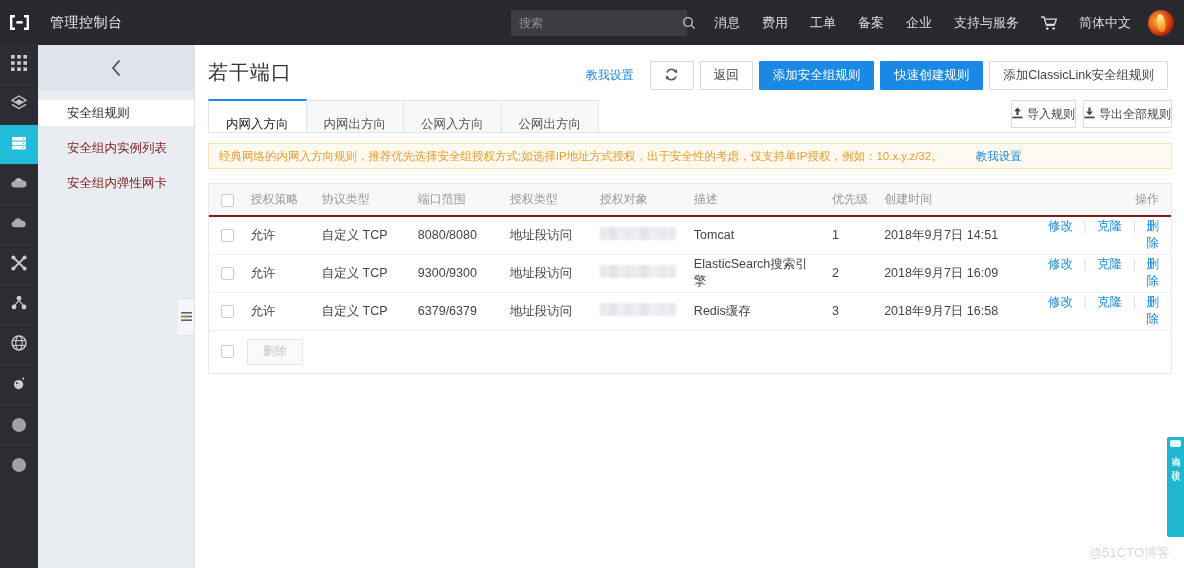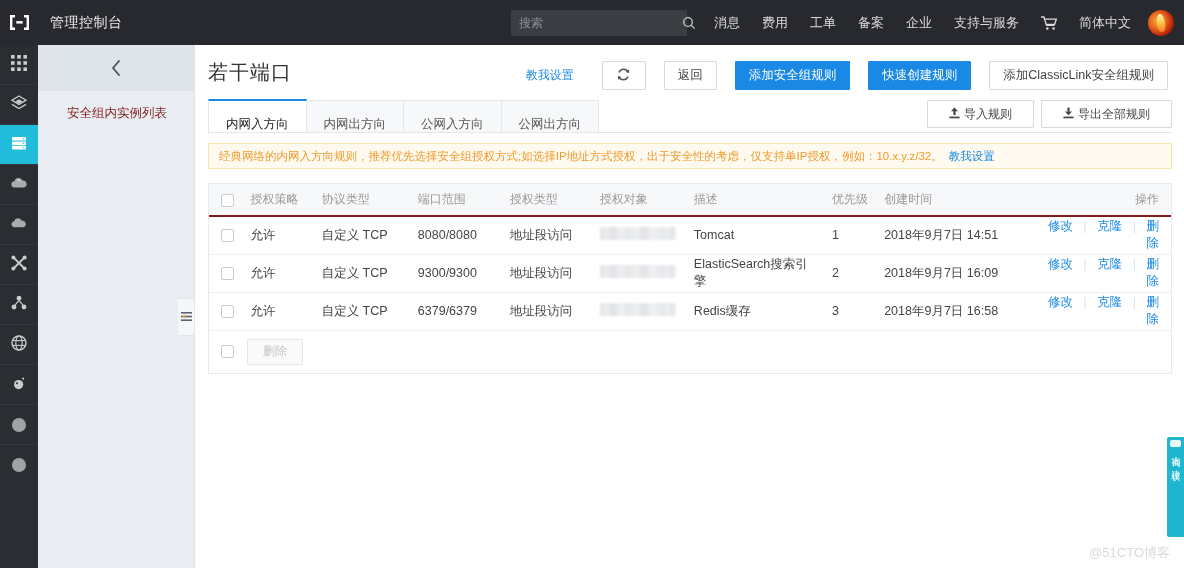--- a/index.html
+++ b/index.html
@@ -132,21 +132,21 @@
     display: flex; align-items: center;
   }
   .link-teach {
     color: #1989e5; font-size: 12px; cursor: pointer; margin-right: 10px;
     white-space: nowrap;
   }
   .btn {
     height: 29px; min-width: 44px; padding: 0 13px;
     font-size: 12.5px; border: 1px solid #d9d9d9; background: #fff;
     color: #444; cursor: pointer; display: flex; align-items: center;
-    justify-content: center; margin-left: 18px; white-space: nowrap;
+    justify-content: center; margin-left: 6px; white-space: nowrap;
     font-family: "Liberation Sans", sans-serif; border-radius: 1px;
   }
   .btn.primary {
     background: #1989e5; border-color: #1989e5; color: #fff;
   }
   .btn.icon-only { padding: 0; width: 32px; }
 
   .tabs-row {
     position: relative; height: 33px; margin: 0 12px;
     border-bottom: 1px solid #e4e7ea;
@@ -160,32 +160,32 @@
   }
   .tab.active {
     background: #fff; color: #222;
     border-top: 2px solid #1989e5; height: 33px; line-height: 30px;
     position: relative; z-index: 2;
   }
   .tabs-right {
     position: absolute; right: 0; bottom: 4px; display: flex;
   }
   .btn-sm {
-    height: 28px; padding: 0 21px; font-size: 12px;
+    height: 28px; padding: 0 0; font-size: 12px;
     border: 1px solid #d9d9d9; background: #fff; color: #444;
     cursor: pointer; display: flex; align-items: center; margin-left: 7px;
     border-radius: 1px; white-space: nowrap;
   }
   .btn-sm svg { margin-right: 4px; }
 
   .notice {
     margin: 10px 12px 0 12px; height: 26px;
     background: #fffaef; border: 1px solid #fbe3b0;
     display: flex; align-items: center; padding: 0 10px;
-    font-size: 11.5px; color: #f09b2c; white-space: nowrap;
+    font-size: 11.5px; color: #f09b2c; white-space: nowrap; gap: 27px;
   }
   .notice .notice-link {
     color: #1989e5; cursor: pointer; margin-left: 6px;
   }
 
   
   .table-wrap {
     margin: 14px 12px 0 12px;
     border: 1px solid #e8eaed; background: #fff;
   }
@@ -441,21 +441,23 @@
 
 <div class="submenu">
   <div class="submenu-head">
     <span>
       <svg width="13" height="20" viewBox="0 0 13 20">
         <polyline points="9,3 3,10 9,17" fill="none" stroke="#4a5461" stroke-width="1.9" stroke-linecap="round" stroke-linejoin="round"></polyline>
       </svg>
     </span>
   </div>
   <div class="submenu-list">
+    <div class="submenu-item active">安全组规则</div>
     <div class="submenu-item">安全组内实例列表</div>
+    <div class="submenu-item">安全组内弹性网卡</div>
   </div>
 </div>
 
 <div class="collapse-handle">
   <span>
     <svg width="11" height="11" viewBox="0 0 11 11">
       <rect x="0" y="1" width="11" height="1.6" fill="#5a6573"></rect>
       <rect x="0" y="4.7" width="11" height="1.6" fill="#5a6573"></rect>
       <rect x="0" y="8.4" width="11" height="1.6" fill="#5a6573"></rect>
       <polygon points="4.4,3.2 1.6,5.5 4.4,7.8" fill="#e8a33d"></polygon>

